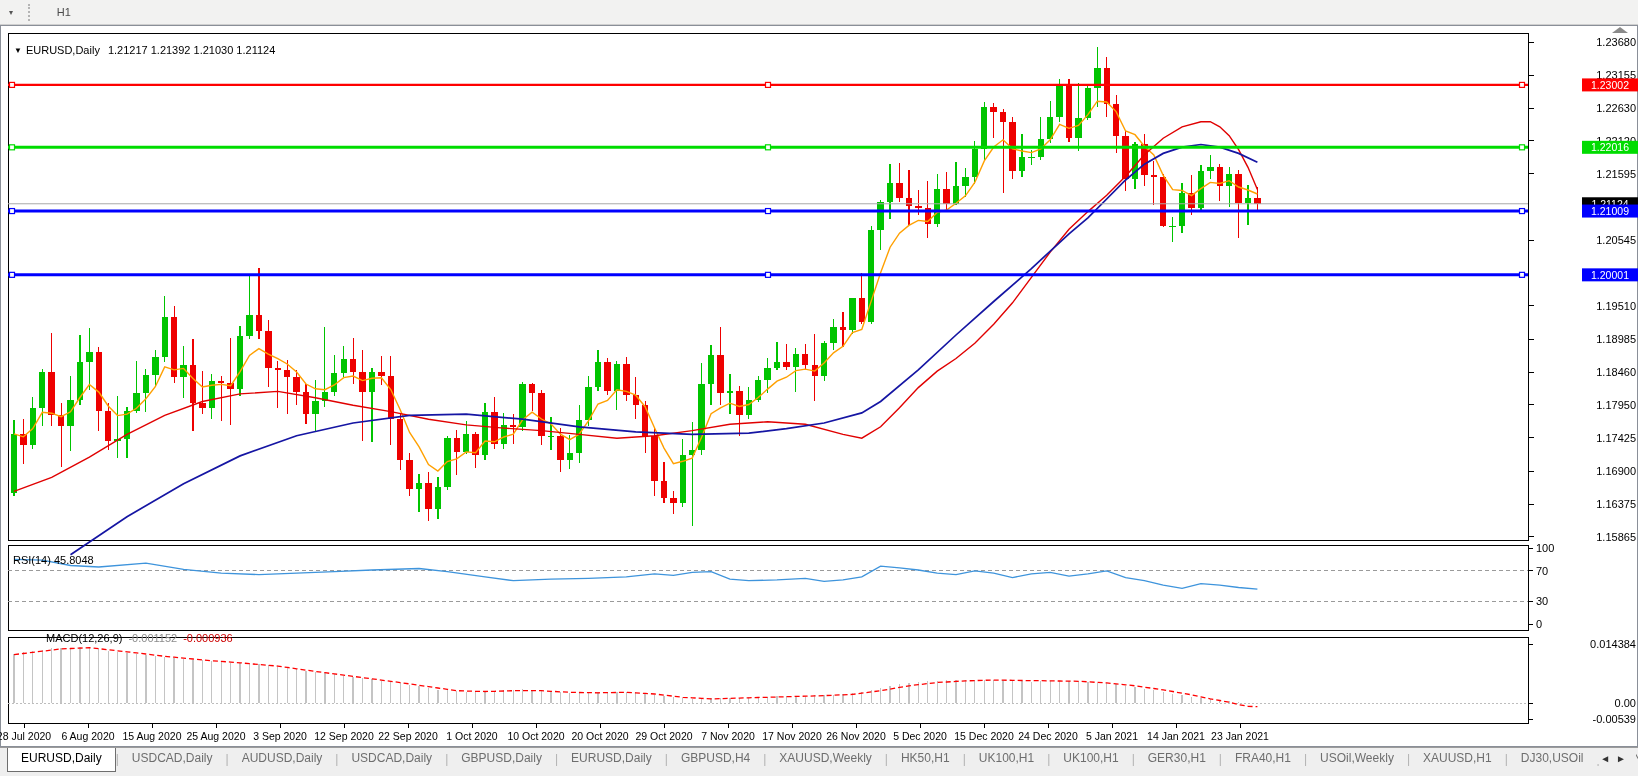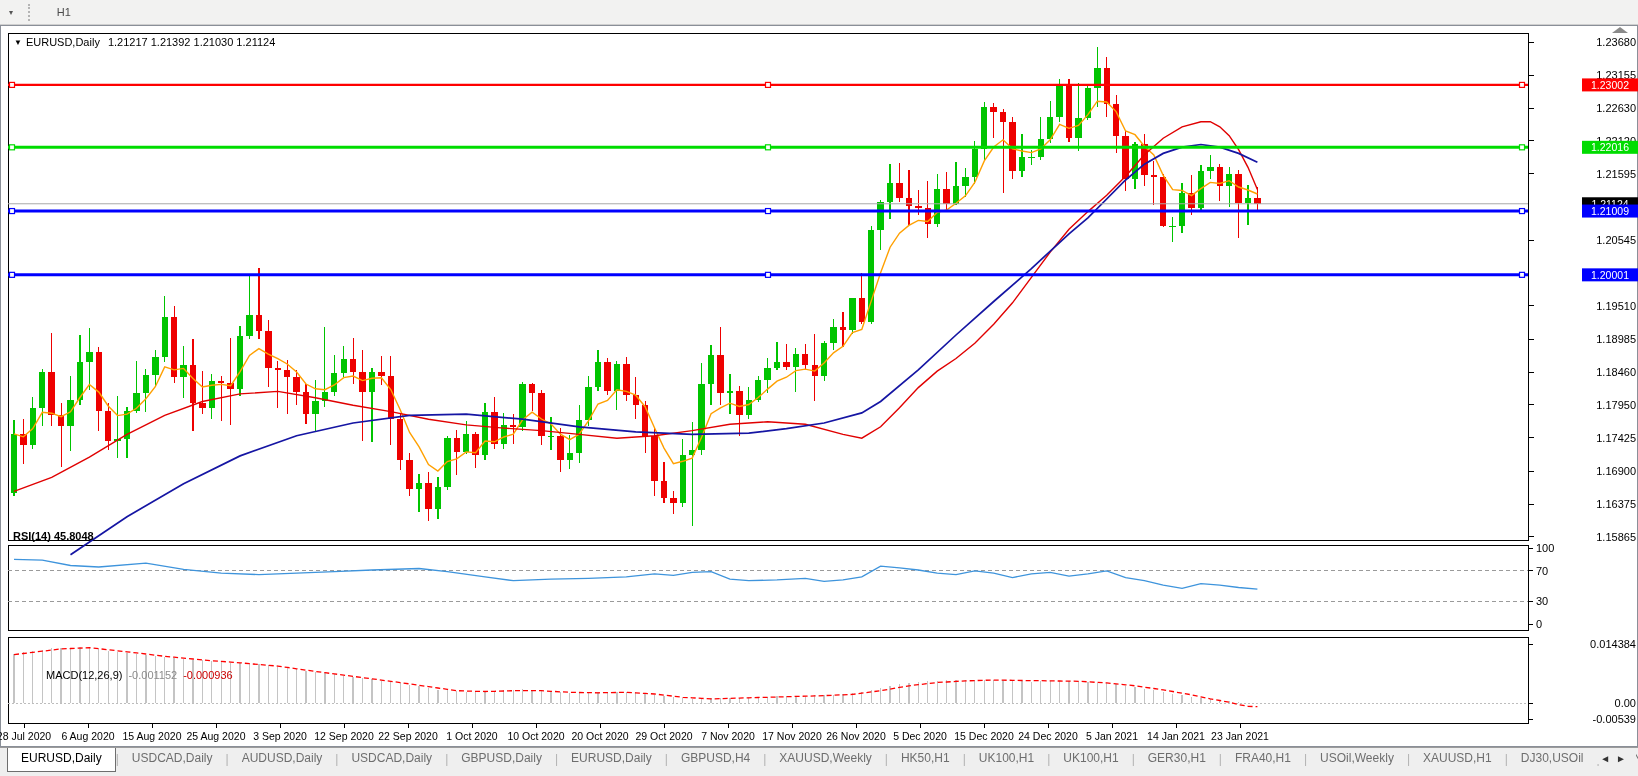--- a/index.html
+++ b/index.html
@@ -15,25 +15,25 @@
   .tool-caret{font-size:8px;color:#555;margin-left:3px;}
   .toolbar-grip{width:4px;height:17px;border-left:2px dotted #b4b4b4;margin:0 8px 0 12px;}
   .tf-btn{font-size:11px;color:#4b4b4b;padding:2px 8px;margin:0 2px;border:1px solid transparent;
     border-radius:2px;line-height:14px;cursor:default;}
   .tf-btn.active{background:#fdba74;border-color:#9f9f9f;color:#222;}
   
   .chart-window{position:absolute;top:25px;left:0;width:1638px;height:722px;background:#ffffff;
     border:1px solid #8a8f98;box-sizing:border-box;}
   svg{position:absolute;top:25px;left:0;font-family:"Liberation Sans",sans-serif;}
   .overlay{position:absolute;font-size:11px;color:#000;white-space:nowrap;z-index:5;}
-  #chart-title{top:36px;left:14px;}
+  #chart-title{top:44px;left:14px;}
   #chart-title .arrow{font-size:8px;vertical-align:1px;margin-right:4px;}
   #chart-title .sym{margin-right:8px;}
-  #rsi-label{top:530px;left:13px;font-weight:bold;}
-  #macd-label{top:669px;left:13px;padding-left:33px;}
+  #rsi-label{top:554px;left:13px;}
+  #macd-label{top:632px;left:13px;padding-left:33px;}
   #macd-label .v-main{color:#8c8c8c;margin-left:6px;}
   #macd-label .v-sig{color:#cc0000;margin-left:6px;}
   
   .tabbar{position:absolute;top:747px;left:0;width:1638px;height:29px;background:#efefef;
     border-top:1px solid #9b9b9b;box-sizing:border-box;display:flex;align-items:flex-start;
     padding-left:7px;overflow:hidden;}
   .tab{height:22px;line-height:21px;font-size:12px;color:#6e6e6e;padding:0 13px;white-space:nowrap;cursor:default;}
   .tab.active{background:#ffffff;border:1px solid #6e6e6e;border-top:none;color:#000;height:23px;}
   .tabsep{color:#b2b2b2;font-size:12px;line-height:22px;}
   .tab-arrows{position:absolute;right:2px;top:753px;background:#efefef;padding:0 4px;z-index:6;

